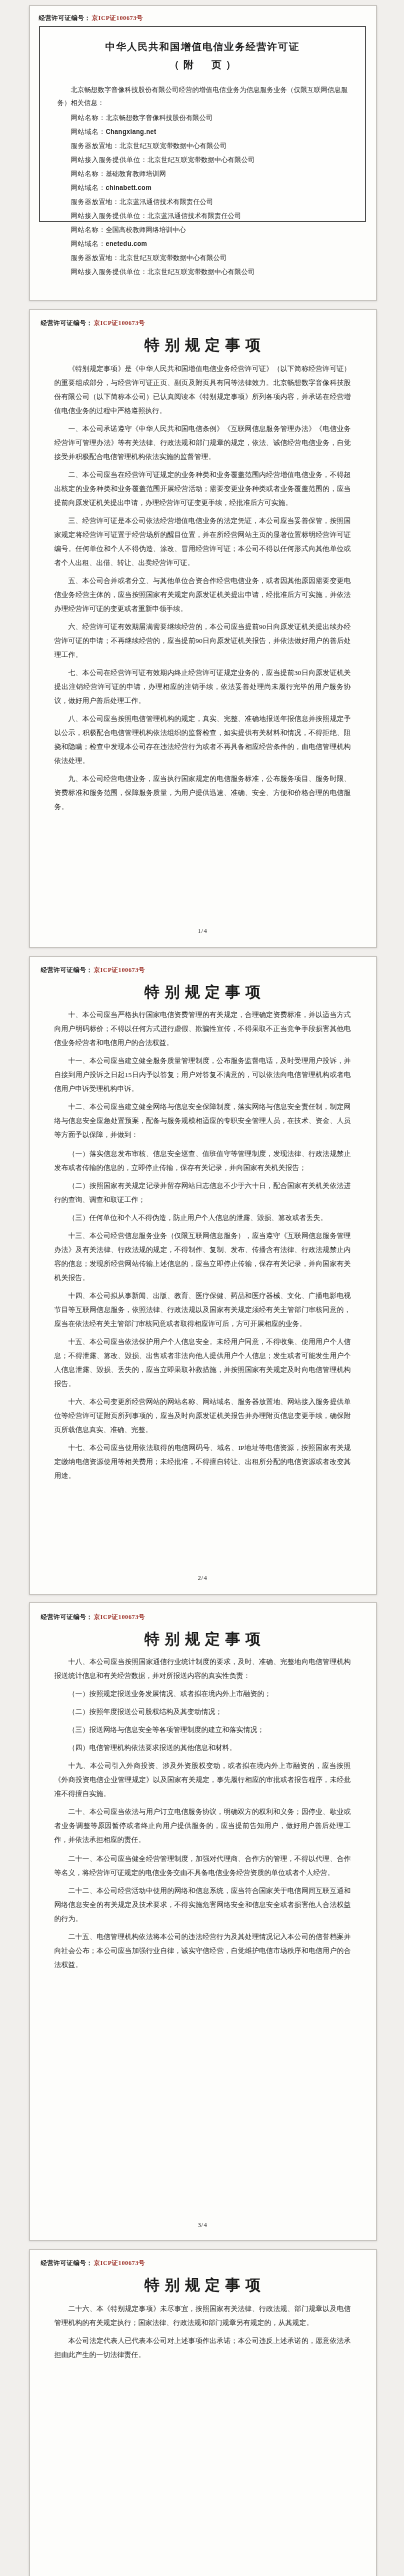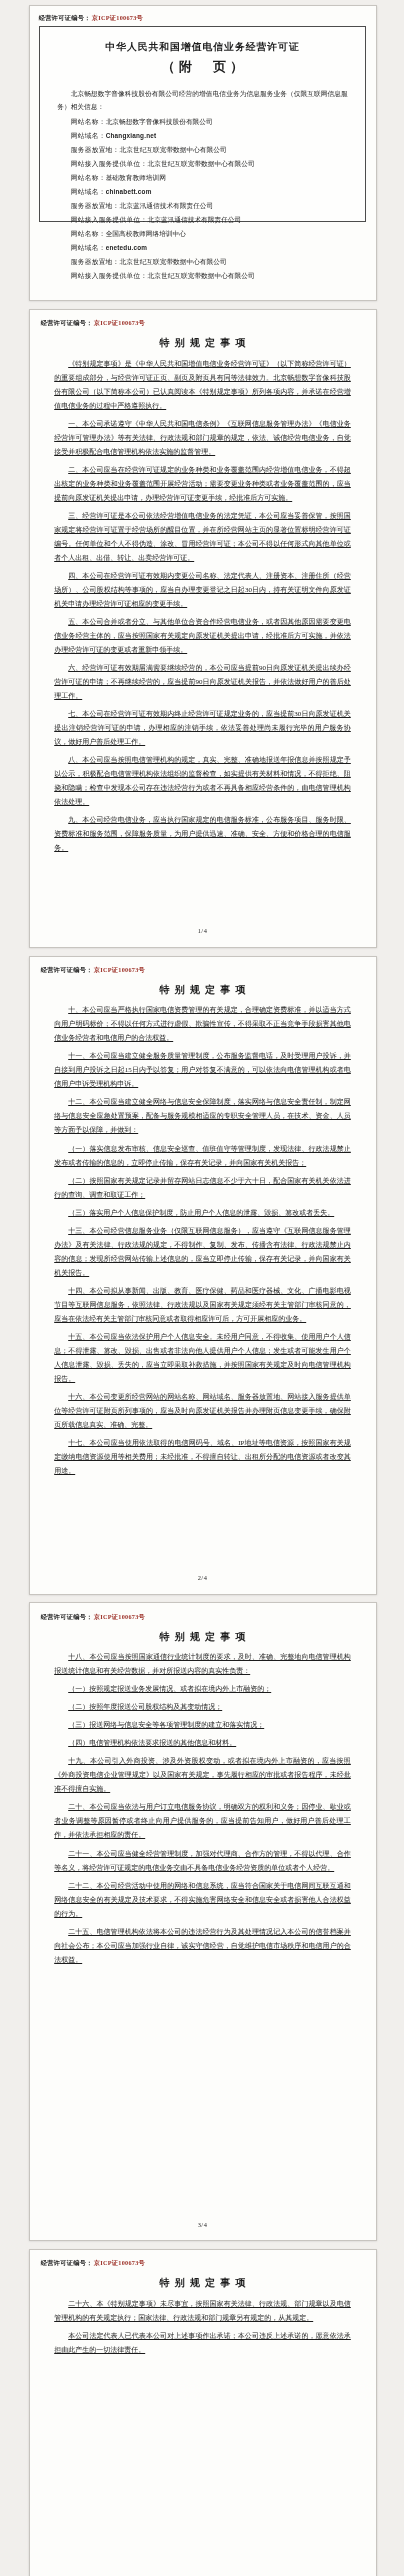--- a/index.html
+++ b/index.html
@@ -34,21 +34,21 @@
   }
   .license-title {
     text-align:center;
     font-size:9.8px;
     font-weight:bold;
     letter-spacing:1px;
     line-height:13.4px;
   }
   .license-subtitle {
     text-align:center;
-    font-size:13px;
+    font-size:10px;
     margin-top:5.2px;
     letter-spacing:4.1px;
     text-indent:4.1px;
     font-weight:bold;
   }
   .appendix-intro {
     margin-top:10.3px;
     font-size:6.7px;
     line-height:13.4px;
     text-indent:2em;
@@ -63,32 +63,32 @@
     font-size:6.4px;
     letter-spacing:0.2px;
   }
 
   
   .page-prov { height:639px; padding:9.3px 11.3px 0 11.3px; }
   .page-prov.short { height:618px; margin-bottom:0; }
   .prov-title {
     margin:8.2px 0 6.2px 0;
     text-align:center;
-    font-size:10px;
+    font-size:15px;
     font-weight:bold;
     letter-spacing:5.2px;
     text-indent:5.2px;
   }
   .prov-body {
     padding:0 13.4px;
     font-size:7px;
     line-height:14px;
     text-align:justify;
   }
-  .prov-para { text-indent:2em; margin-bottom:4.1px;text-decoration:underline; }
+  .prov-para { text-indent:2em; margin-bottom:4.1px; }
   .page-num {
     position:absolute;
     left:0; right:0; bottom:12.4px;
     text-align:center;
     font-size:6.4px;
     letter-spacing:0.5px;
     color:#2a2a2a;
   }
 </style>
 </head>
@@ -165,21 +165,20 @@
     <div class="prov-body">
 
         <p class="prov-para">《特别规定事项》是《中华人民共和国增值电信业务经营许可证》（以下简称经营许可证）的重要组成部分，与经营许可证正页、副页及附页具有同等法律效力。北京畅想数字音像科技股份有限公司（以下简称本公司）已认真阅读本《特别规定事项》所列各项内容，并承诺在经营增值电信业务的过程中严格遵照执行。</p>
 
         <p class="prov-para">一、本公司承诺遵守《中华人民共和国电信条例》《互联网信息服务管理办法》《电信业务经营许可管理办法》等有关法律、行政法规和部门规章的规定，依法、诚信经营电信业务，自觉接受并积极配合电信管理机构依法实施的监督管理。</p>
 
         <p class="prov-para">二、本公司应当在经营许可证规定的业务种类和业务覆盖范围内经营增值电信业务，不得超出核定的业务种类和业务覆盖范围开展经营活动；需要变更业务种类或者业务覆盖范围的，应当提前向原发证机关提出申请，办理经营许可证变更手续，经批准后方可实施。</p>
 
         <p class="prov-para">三、经营许可证是本公司依法经营增值电信业务的法定凭证，本公司应当妥善保管，按照国家规定将经营许可证置于经营场所的醒目位置，并在所经营网站主页的显著位置标明经营许可证编号。任何单位和个人不得伪造、涂改、冒用经营许可证；本公司不得以任何形式向其他单位或者个人出租、出借、转让、出卖经营许可证。</p>
 
-        <p class="prov-para">四、本公司在经营许可证有效期内变更公司名称、法定代表人、注册资本、注册住所（经营场所）、公司股权结构等事项的，应当自办理变更登记之日起30日内，持有关证明文件向原发证机关申请办理经营许可证相应的变更手续。</p>
 
         <p class="prov-para">五、本公司合并或者分立、与其他单位合资合作经营电信业务，或者因其他原因需要变更电信业务经营主体的，应当按照国家有关规定向原发证机关提出申请，经批准后方可实施，并依法办理经营许可证的变更或者重新申领手续。</p>
 
         <p class="prov-para">六、经营许可证有效期届满需要继续经营的，本公司应当提前90日向原发证机关提出续办经营许可证的申请；不再继续经营的，应当提前90日向原发证机关报告，并依法做好用户的善后处理工作。</p>
 
         <p class="prov-para">七、本公司在经营许可证有效期内终止经营许可证规定业务的，应当提前30日向原发证机关提出注销经营许可证的申请，办理相应的注销手续，依法妥善处理尚未履行完毕的用户服务协议，做好用户善后处理工作。</p>
 
         <p class="prov-para">八、本公司应当按照电信管理机构的规定，真实、完整、准确地报送年报信息并按照规定予以公示，积极配合电信管理机构依法组织的监督检查，如实提供有关材料和情况，不得拒绝、阻挠和隐瞒；检查中发现本公司存在违法经营行为或者不再具备相应经营条件的，由电信管理机构依法处理。</p>
 
         <p class="prov-para">九、本公司经营电信业务，应当执行国家规定的电信服务标准，公布服务项目、服务时限、资费标准和服务范围，保障服务质量，为用户提供迅速、准确、安全、方便和价格合理的电信服务。</p>
@@ -197,21 +196,21 @@
         <p class="prov-para">十、本公司应当严格执行国家电信资费管理的有关规定，合理确定资费标准，并以适当方式向用户明码标价；不得以任何方式进行虚假、欺骗性宣传，不得采取不正当竞争手段损害其他电信业务经营者和电信用户的合法权益。</p>
 
         <p class="prov-para">十一、本公司应当建立健全服务质量管理制度，公布服务监督电话，及时受理用户投诉，并自接到用户投诉之日起15日内予以答复；用户对答复不满意的，可以依法向电信管理机构或者电信用户申诉受理机构申诉。</p>
 
         <p class="prov-para">十二、本公司应当建立健全网络与信息安全保障制度，落实网络与信息安全责任制，制定网络与信息安全应急处置预案，配备与服务规模相适应的专职安全管理人员，在技术、资金、人员等方面予以保障，并做到：</p>
 
         <p class="prov-para">（一）落实信息发布审核、信息安全巡查、值班值守等管理制度，发现法律、行政法规禁止发布或者传输的信息的，立即停止传输，保存有关记录，并向国家有关机关报告；</p>
 
         <p class="prov-para">（二）按照国家有关规定记录并留存网站日志信息不少于六十日，配合国家有关机关依法进行的查询、调查和取证工作；</p>
 
-        <p class="prov-para">（三）落实用户个人信息保护制度，防止用户个人信息的泄露、毁损、篡改或者丢失。</p>
+        <p class="prov-para">（三）任何单位和个人不得伪造，防止用户个人信息的泄露、毁损、篡改或者丢失。</p>
 
         <p class="prov-para">十三、本公司经营信息服务业务（仅限互联网信息服务），应当遵守《互联网信息服务管理办法》及有关法律、行政法规的规定，不得制作、复制、发布、传播含有法律、行政法规禁止内容的信息；发现所经营网站传输上述信息的，应当立即停止传输，保存有关记录，并向国家有关机关报告。</p>
 
         <p class="prov-para">十四、本公司拟从事新闻、出版、教育、医疗保健、药品和医疗器械、文化、广播电影电视节目等互联网信息服务，依照法律、行政法规以及国家有关规定须经有关主管部门审核同意的，应当在依法经有关主管部门审核同意或者取得相应许可后，方可开展相应的业务。</p>
 
         <p class="prov-para">十五、本公司应当依法保护用户个人信息安全。未经用户同意，不得收集、使用用户个人信息；不得泄露、篡改、毁损、出售或者非法向他人提供用户个人信息；发生或者可能发生用户个人信息泄露、毁损、丢失的，应当立即采取补救措施，并按照国家有关规定及时向电信管理机构报告。</p>
 
         <p class="prov-para">十六、本公司变更所经营网站的网站名称、网站域名、服务器放置地、网站接入服务提供单位等经营许可证附页所列事项的，应当及时向原发证机关报告并办理附页信息变更手续，确保附页所载信息真实、准确、完整。</p>
 
         <p class="prov-para">十七、本公司应当使用依法取得的电信网码号、域名、IP地址等电信资源，按照国家有关规定缴纳电信资源使用等相关费用；未经批准，不得擅自转让、出租所分配的电信资源或者改变其用途。</p>

